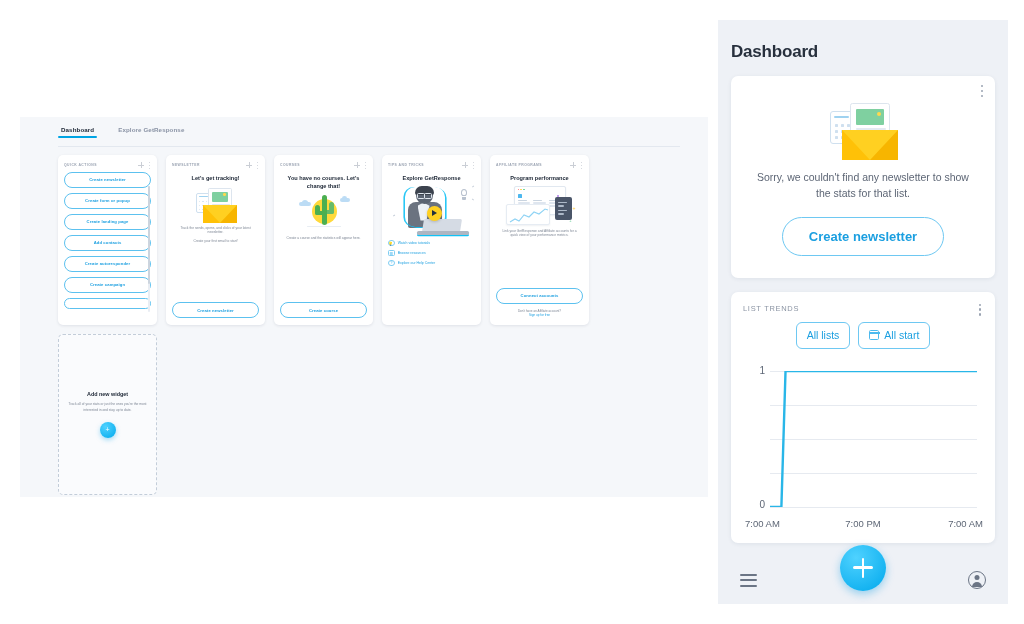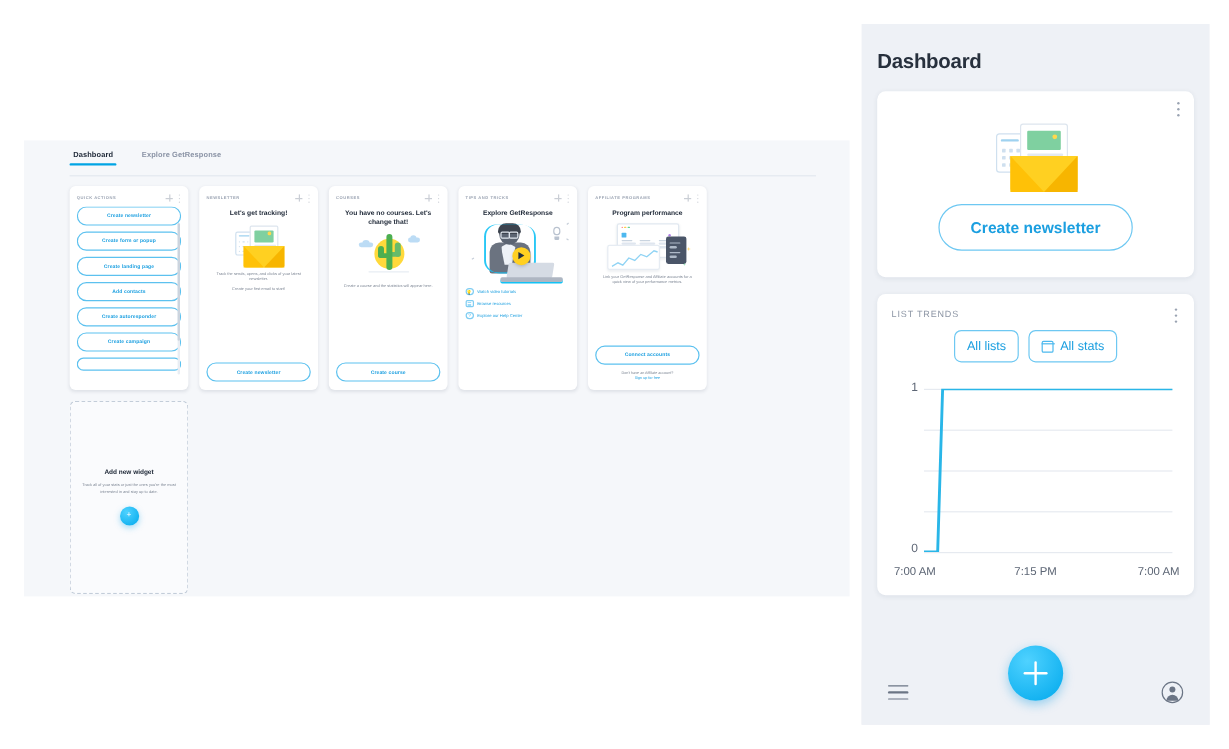--- a/index.html
+++ b/index.html
@@ -568,55 +568,56 @@
         <div class="env-pic">
           <span class="ph"></span>
           <span class="ln" style="top:24px;width:30px"></span>
           <span class="ln" style="top:29px;width:30px"></span>
           <span class="ln" style="top:34px;width:20px"></span>
         </div>
         <div class="env-body"></div>
         <div class="env-flapL"></div>
         <div class="env-flapR"></div>
       </div>
+      <div class="m-msg">Sorry, we couldn't find any newsletter to show the stats for that list.</div>
       <div class="m-btn">Create newsletter</div>
     </div>
 
     <div class="m-card m-card-2">
       <span class="m-dots" style="top:12px;right:13px">
           <i></i>
           <i></i>
           <i></i>
         </span>
       <div class="m-sec-title">LIST TRENDS</div>
       <div class="m-filters">
         <div class="m-chip">
           <span>All lists</span>
         </div>
         <div class="m-chip">
           <span class="cal-ic"></span>
-          <span>All stats</span>
+          <span>All start</span>
         </div>
       </div>
 
       <div class="chart">
         <div class="plot">
           <div class="gridline" style="top:0%"></div>
           <div class="gridline" style="top:25%"></div>
           <div class="gridline" style="top:50%"></div>
           <div class="gridline" style="top:75%"></div>
           <div class="gridline" style="top:100%"></div>
           <svg class="series" viewBox="0 0 100 100" preserveAspectRatio="none">
             <polyline points="0,100 5.5,100 7.5,0 100,0" fill="none" stroke="#29b6e8" stroke-width="2.4" vector-effect="non-scaling-stroke" stroke-linejoin="round" stroke-linecap="round"></polyline>
           </svg>
         </div>
         <div class="ylab" style="top:4px">1</div>
         <div class="ylab" style="top:138px">0</div>
         <div class="xlab" style="left:2px">7:00 AM</div>
-        <div class="xlab" style="left:50%;transform:translateX(-50%)">7:15 PM</div>
+        <div class="xlab" style="left:50%;transform:translateX(-50%)">7:00 PM</div>
         <div class="xlab" style="right:0px">7:00 AM</div>
       </div>
     </div>
 
     <div class="m-bottom">
       <span class="burger">
           <i></i>
           <i></i>
           <i></i>
         </span>

